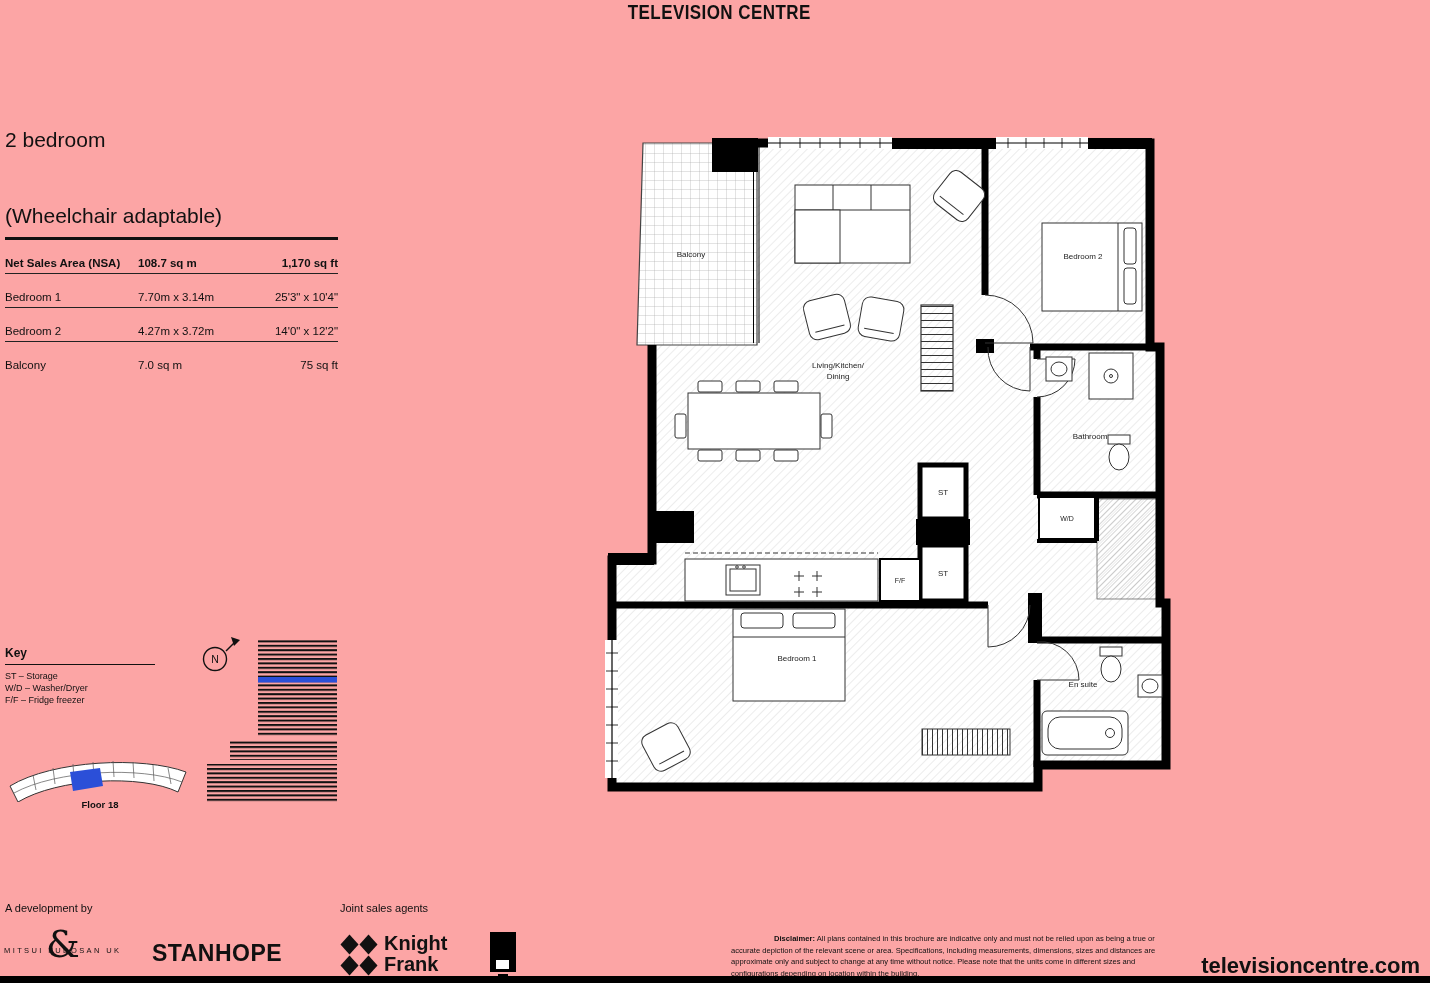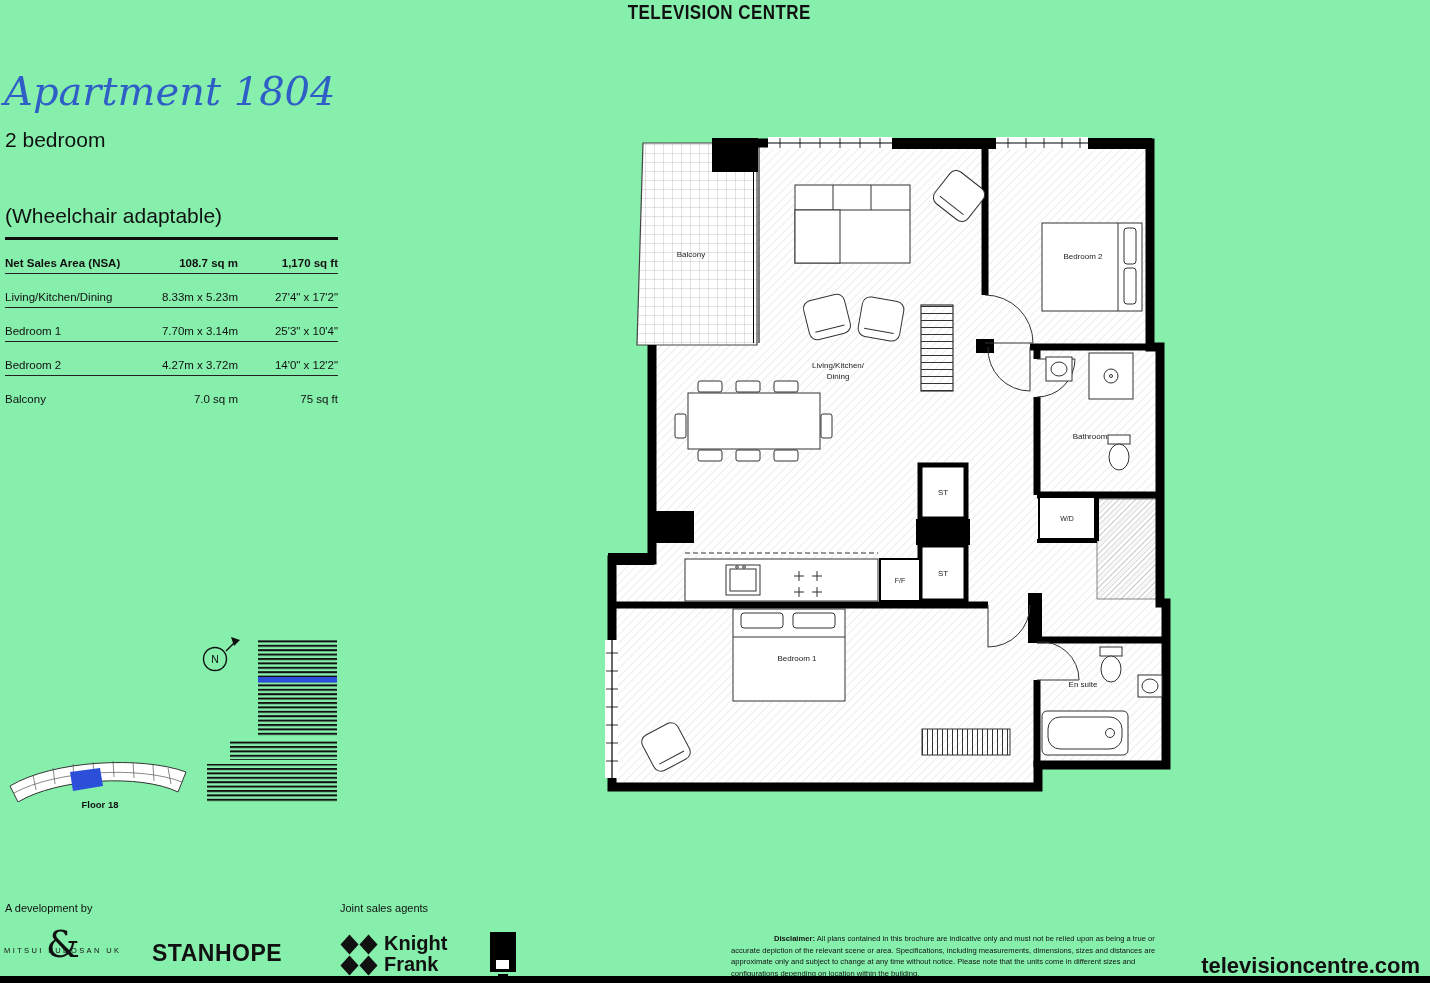--- a/index.html
+++ b/index.html
@@ -1,34 +1,34 @@
 <!DOCTYPE html>
 <html><head>
 <meta charset="utf-8">
 <style>
   html,body{margin:0;padding:0;background:#fff;}
-  .page{position:relative;width:1430px;height:983px;background:#86efac;overflow:hidden;
+  .page{position:relative;width:1430px;height:983px;background:#fca5a5;overflow:hidden;
         font-family:"Liberation Sans",sans-serif;color:#111;}
   svg{display:block;}
   svg text{font-family:"Liberation Sans",sans-serif;}
 
   .tc-logo{position:absolute;left:612px;top:1px;width:210px;text-align:center;
            font-size:20px;font-weight:900;letter-spacing:.5px;transform:scaleX(.85);
            transform-origin:center;white-space:nowrap;}
   .apt-title{position:absolute;left:4px;top:68px;font-family:"DejaVu Serif",serif;
              font-style:italic;font-weight:400;font-size:40px;color:#2e5ec6;}
   .sub1{position:absolute;left:5px;top:128px;font-size:21px;}
   .sub2{position:absolute;left:5px;top:157px;font-size:21px;margin-top:47px;}
 
   .area-table{position:absolute;left:5px;top:237px;width:333px;border-top:3px solid #111;font-size:11.5px;}
   .t-row{display:flex;align-items:baseline;border-bottom:1px solid #222;padding:5px 0 4px;}
   .t-row:last-child{border-bottom:none;}
   .t-row.head{font-weight:bold;}
   .t-label{flex:1;margin-top:12px;}
-  .t-metric{width:100px;text-align:right;}
+  .t-metric{width:100px;text-align:left;}
   .t-imperial{width:100px;text-align:right;margin-top:12px;}
 
   .key{position:absolute;left:5px;top:646px;width:150px;}
   .key-title{font-weight:bold;font-size:12px;border-bottom:1.2px solid #111;padding-bottom:4px;margin-bottom:5px;}
   .key-item{font-size:9px;line-height:12px;}
 
   .north-svg{position:absolute;left:198px;top:636px;}
   .stack-svg{position:absolute;left:205px;top:636px;}
   .plate-svg{position:absolute;left:8px;top:748px;}
   .floor-label{position:absolute;left:58px;top:751px;width:84px;text-align:center;font-size:9.5px;font-weight:bold;margin-top:48px;}
@@ -50,52 +50,52 @@
   .website{position:absolute;right:10px;top:953px;font-size:22px;font-weight:bold;}
   .bottom-bar{position:absolute;left:0;top:976px;width:1430px;height:7px;background:#000;}
 </style>
 </head>
 <body>
 
 <div class="page">
 
   <div class="tc-logo">TELEVISION CENTRE</div>
 
-  <div class="apt-title">Apartment 1804</div>
   <div class="sub1">2 bedroom</div>
   <div class="sub2">(Wheelchair adaptable)</div>
 
   <div class="area-table">
     <div class="t-row head">
       <div class="t-label">Net Sales Area (NSA)</div>
       <div class="t-metric">108.7 sq m</div>
       <div class="t-imperial">1,170 sq ft</div>
-    </div>
-    <div class="t-row">
-      <div class="t-label">Living/Kitchen/Dining</div>
-      <div class="t-metric">8.33m x 5.23m</div>
-      <div class="t-imperial">27'4" x 17'2"</div>
     </div>
     <div class="t-row">
       <div class="t-label">Bedroom 1</div>
       <div class="t-metric">7.70m x 3.14m</div>
       <div class="t-imperial">25'3" x 10'4"</div>
     </div>
     <div class="t-row">
       <div class="t-label">Bedroom 2</div>
       <div class="t-metric">4.27m x 3.72m</div>
       <div class="t-imperial">14'0" x 12'2"</div>
     </div>
     <div class="t-row">
       <div class="t-label">Balcony</div>
       <div class="t-metric">7.0 sq m</div>
       <div class="t-imperial">75 sq ft</div>
     </div>
   </div>
 
+  <div class="key">
+    <div class="key-title">Key</div>
+    <div class="key-item">ST – Storage</div>
+    <div class="key-item">W/D – Washer/Dryer</div>
+    <div class="key-item">F/F – Fridge freezer</div>
+  </div>
 
   <svg class="north-svg" width="48" height="42" viewBox="0 0 48 42">
     <circle cx="17" cy="23" r="11.5" fill="none" stroke="#111" stroke-width="1.4"></circle>
     <text x="17" y="27" font-size="10.5" text-anchor="middle" fill="#111">N</text>
     <path d="M28,15 L37,6" stroke="#111" stroke-width="1.5" fill="none"></path>
     <polygon points="33,1 42,4 36,10" fill="#111"></polygon>
   </svg>
 
   <svg class="stack-svg" width="134" height="168" viewBox="0 0 134 168">
     <defs>

